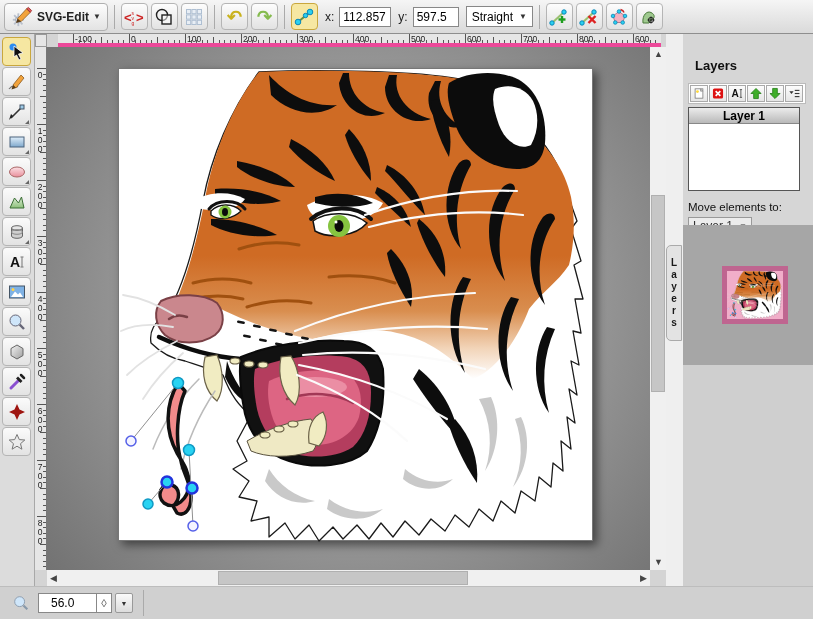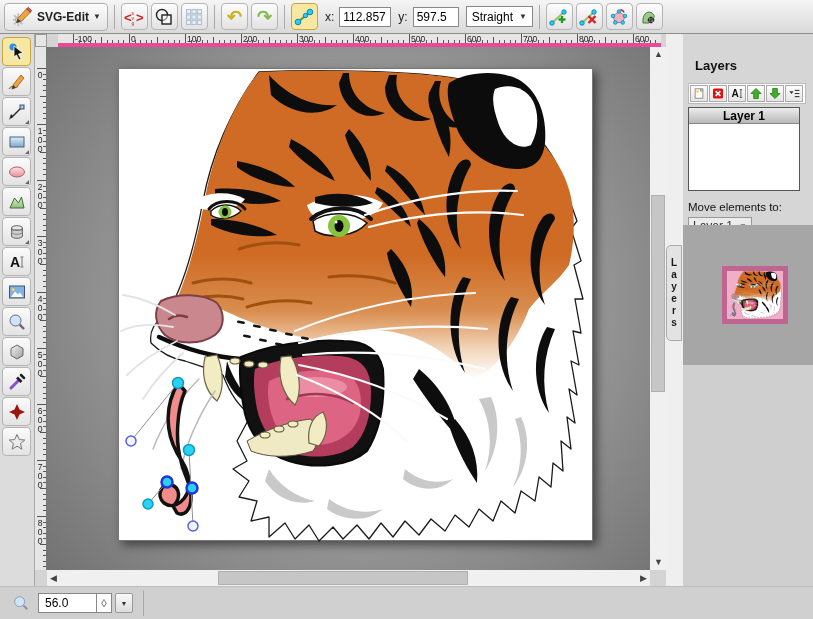--- a/index.html
+++ b/index.html
@@ -86,21 +86,21 @@
     color:#333; display:flex; align-items:center; gap:6px; padding:0 4px; font-size:12px; cursor:pointer; }
   .thumb-box { position:absolute; left:0; top:191px; width:130px; height:140px; background:#a6a6a6; }
   .thumb-frame { position:absolute; left:39px; top:41px; width:66px; height:58px; background:#bf6590; padding:5px; cursor:pointer; }
   .thumb-inner { width:56px; height:48px; background:#f1aec9; overflow:hidden; }
   .panel-lower { position:absolute; left:0; top:331px; width:130px; height:223px; background:#cfcfcf; }
 
   
   .bottom-bar { position:absolute; left:0; top:586px; width:813px; height:33px; background:#d0d0d0;
     border-top:1px solid #bdbdbd; display:flex; align-items:center; padding-left:12px; }
   .zoom-input-wrap { display:flex; align-items:center; margin-left:8px; }
-  .zoom-input { width:58px; height:20px; border:1px solid #888; border-right:none; font-size:12px; padding:1px 6px;
+  .zoom-input { width:58px; height:20px; border:1px solid #888; border-right:none; font-size:12px; padding:1px 12px;
     font-family:"Liberation Sans",sans-serif; }
   .zoom-spin { width:16px; height:20px; border:1px solid #888; background:#fff; display:flex; align-items:center;
     justify-content:center; font-size:11px; color:#555; cursor:pointer; }
   .zoom-dd { width:18px; height:20px; margin-left:3px; border:1px solid #999; border-radius:2px;
     background:linear-gradient(#fafafa,#dcdcdc); display:flex; align-items:center; justify-content:center; cursor:pointer; }
   .zoom-dd .caret { font-size:7px; }
   .bottom-sep { width:1px; height:26px; background:#aaa; margin-left:10px; }
 </style>
 </head>
 <body>

